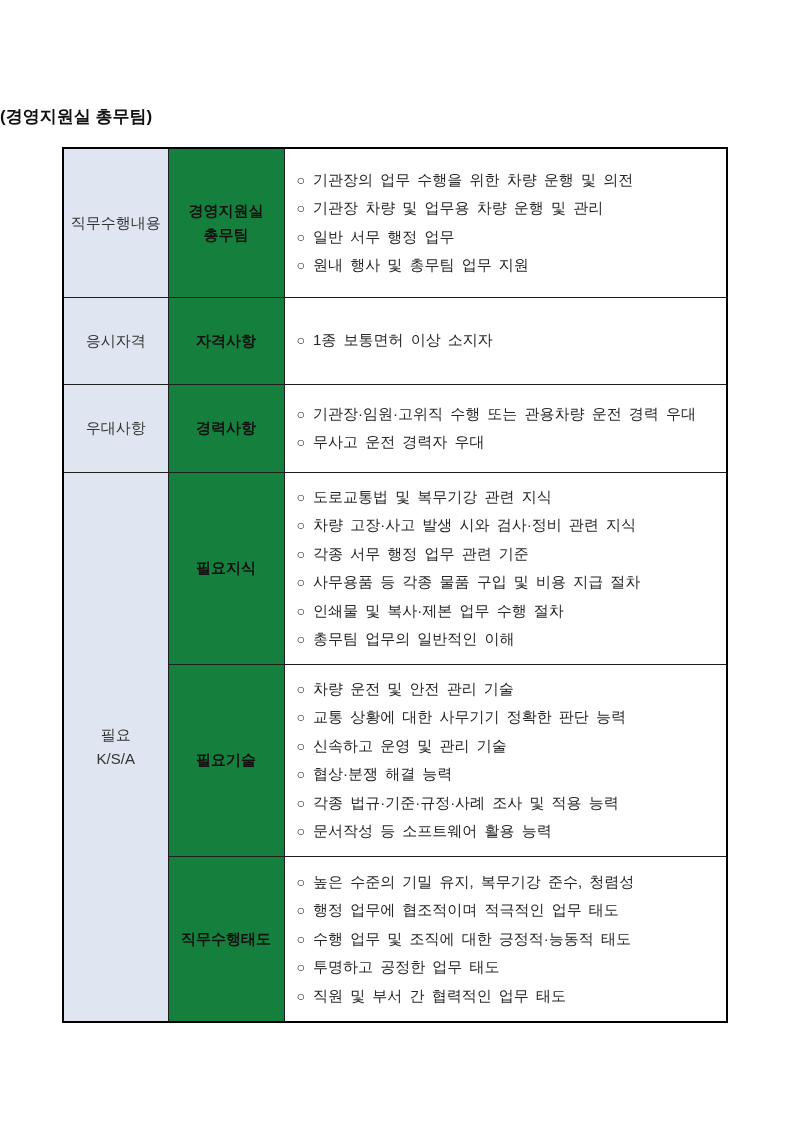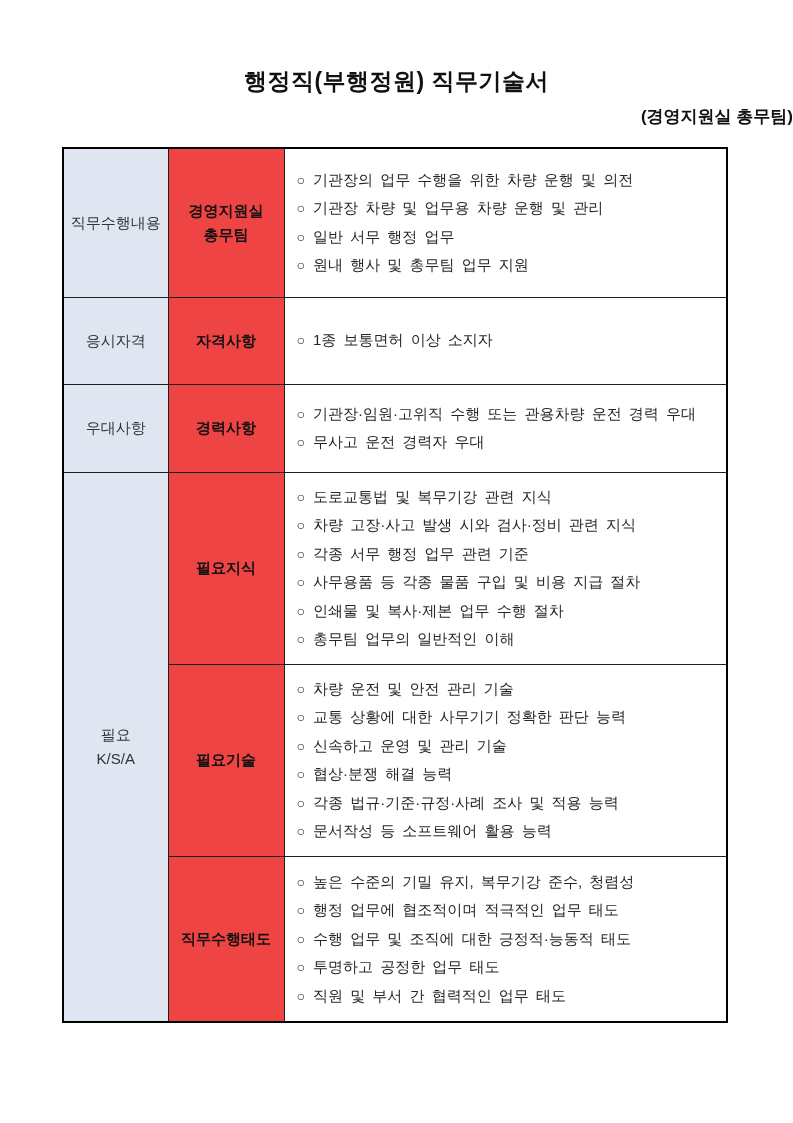--- a/index.html
+++ b/index.html
@@ -25,21 +25,21 @@
     font-size: 23px;
     font-weight: bold;
     letter-spacing: 0.5px;
     color: #111111;
   }
   .subtitle {
     position: absolute;
     top: 105px;
     left: 0;
     width: 100%;
-    text-align: right;
+    text-align: left;
     font-size: 17px;
     font-weight: bold;
     color: #111111;
   }
   table.job-table {
     position: absolute;
     top: 147px;
     left: 62px;
     width: 664px;
     border-collapse: collapse;
@@ -55,21 +55,21 @@
   col.c3 { width: 443px; }
   td.cat {
     background: #e0e5f2;
     text-align: center;
     font-size: 15px;
     color: #333333;
     word-spacing: 2px;
   }
   td.cat .cat-line { line-height: 24px; }
   td.lbl {
-    background: #ef4444;
+    background: #15803d;
     text-align: center;
     font-size: 15px;
     font-weight: bold;
     color: #111111;
   }
   td.lbl .lbl-line { line-height: 24px; }
   td.content {
     background: #ffffff;
     padding: 10px 6px 10px 12px;
   }
@@ -95,21 +95,20 @@
   tr.r3  { height: 88px; margin-top: 20px;  }
   tr.r4a { height: 180px; }
   tr.r4b { height: 179px; }
   tr.r4c { height: 166px; }
 </style>
 </head>
 <body>
 
 <div class="page">
 
-  <div class="title">행정직(부행정원) 직무기술서</div>
   <div class="subtitle">(경영지원실 총무팀)</div>
 
   <table class="job-table">
     <colgroup>
         <col class="c1">
         <col class="c2">
         <col class="c3">
       </colgroup>
 
     <tbody>

